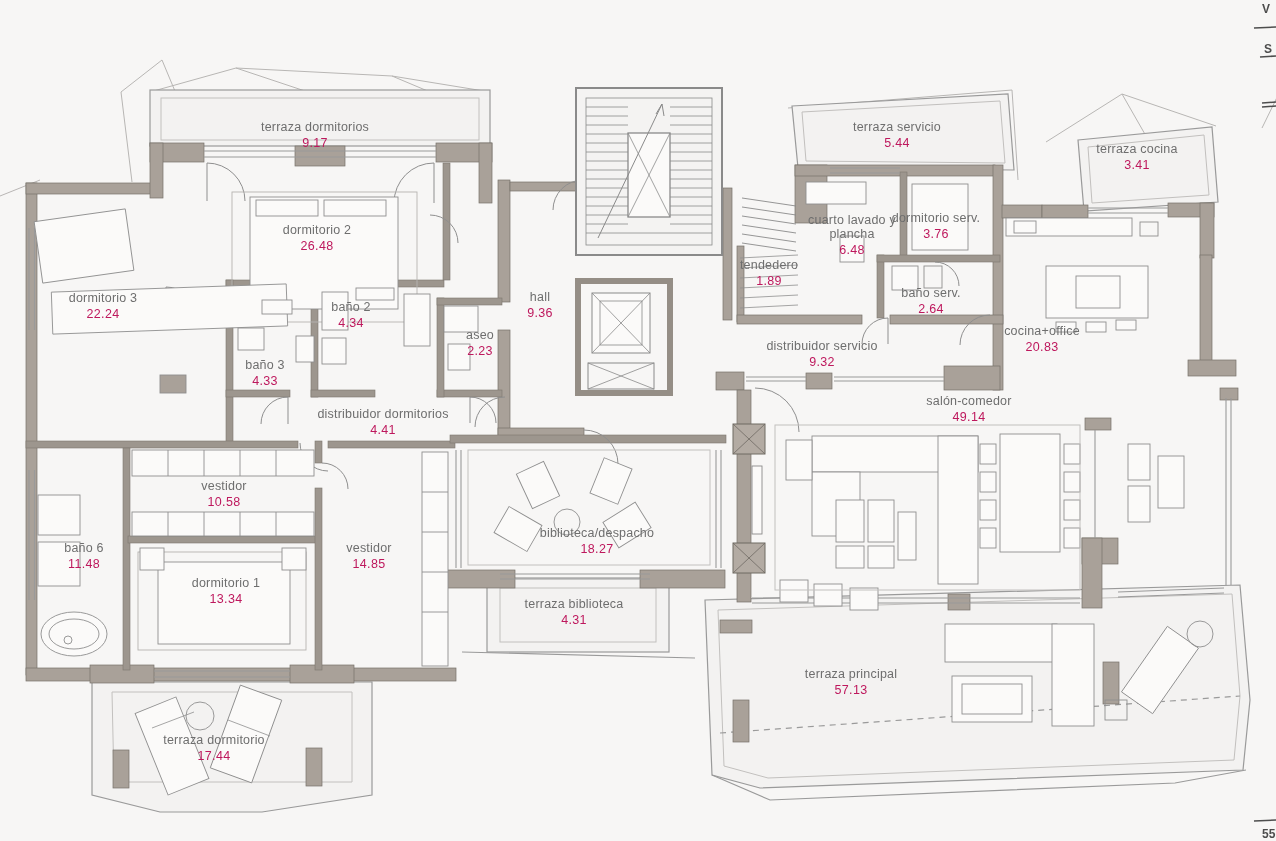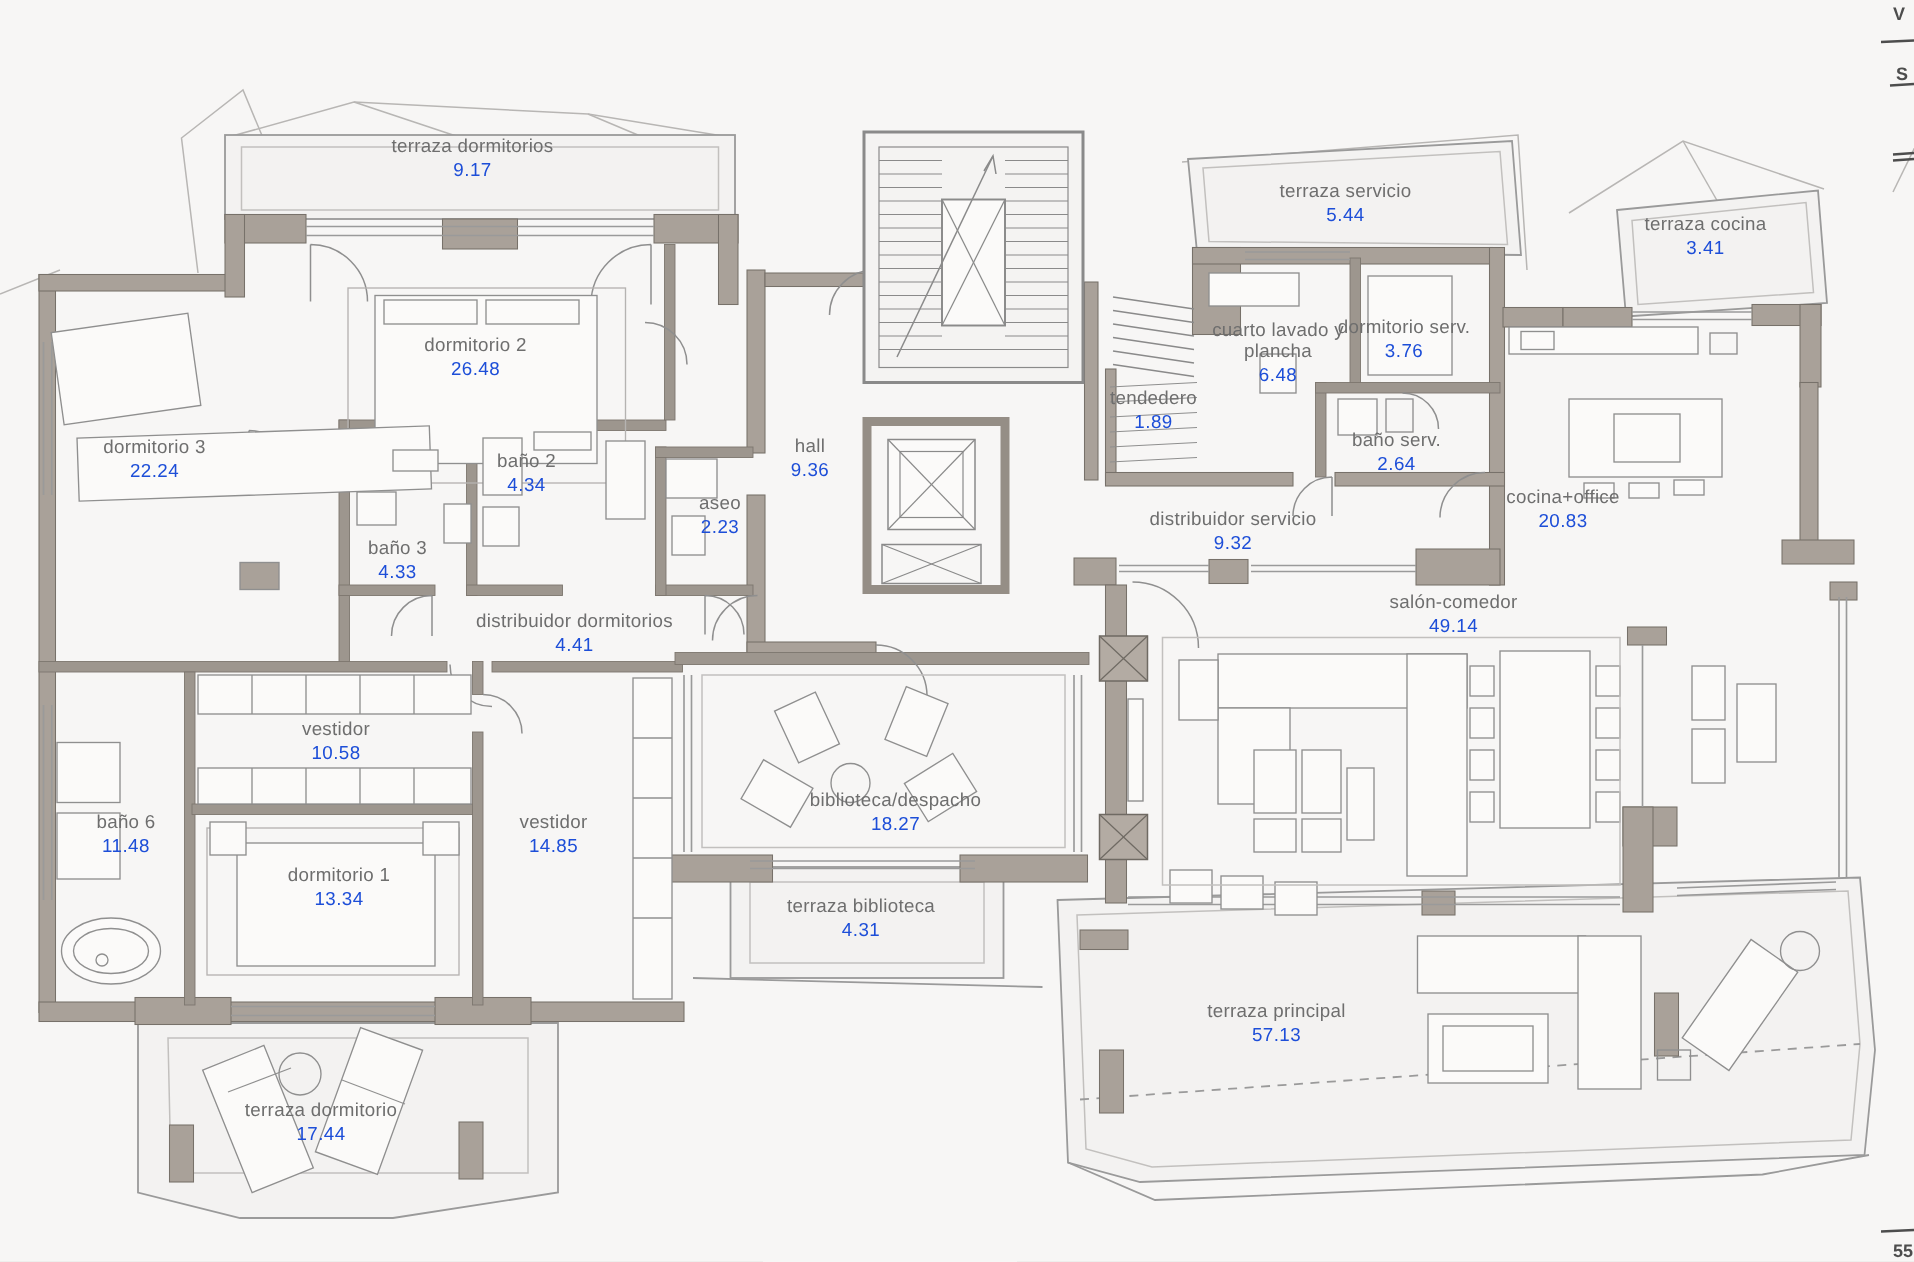--- a/index.html
+++ b/index.html
@@ -2,21 +2,21 @@
 <html><head>
 <meta charset="utf-8">
 <style>
   html,body{margin:0;padding:0;background:#e8e7e6;}
   .plan{position:relative;width:1276px;height:841px;background:#f7f6f5;overflow:hidden;
         font-family:"Liberation Sans",sans-serif;}
   svg.base{position:absolute;left:0;top:0;}
   .room-label{position:absolute;transform:translateX(-50%);text-align:center;line-height:14px;
               white-space:nowrap;pointer-events:none;}
   .room-label .room-name{display:block;color:#6e6e6e;font-size:12.5px;letter-spacing:.2px;}
-  .room-label .room-area{display:block;color:#1d4ed8;font-size:12.5px;margin-top:2px;letter-spacing:.3px;}
+  .room-label .room-area{display:block;color:#be185d;font-size:12.5px;margin-top:2px;letter-spacing:.3px;}
   .room-label.wrap{white-space:normal;width:96px;}
   .edge-mark{position:absolute;color:#4d4d4d;font-size:12px;font-weight:bold;}
 </style>
 </head>
 <body>
 
 <div class="plan">
 
 <svg class="base" width="1276" height="841" viewBox="0 0 1276 841">
 
@@ -371,21 +371,21 @@
 
   <g stroke="#4d4d4d" stroke-width="1.6">
     <line x1="1254" y1="28" x2="1276" y2="27"></line>
     <line x1="1260" y1="57" x2="1276" y2="56"></line>
     <line x1="1262" y1="103" x2="1276" y2="102"></line>
     <line x1="1262" y1="107" x2="1276" y2="106"></line>
     <line x1="1254" y1="821" x2="1276" y2="820"></line>
   </g>
 </svg>
 
-<div class="room-label" style="left:315px;top:90px">
+<div class="room-label" style="left:315px;top:120px">
   <span class="room-name">terraza dormitorios</span>
   <span class="room-area">9.17</span>
 </div>
 <div class="room-label" style="left:317px;top:223px">
   <span class="room-name">dormitorio 2</span>
   <span class="room-area">26.48</span>
 </div>
 <div class="room-label" style="left:103px;top:291px">
   <span class="room-name">dormitorio 3</span>
   <span class="room-area">22.24</span>

